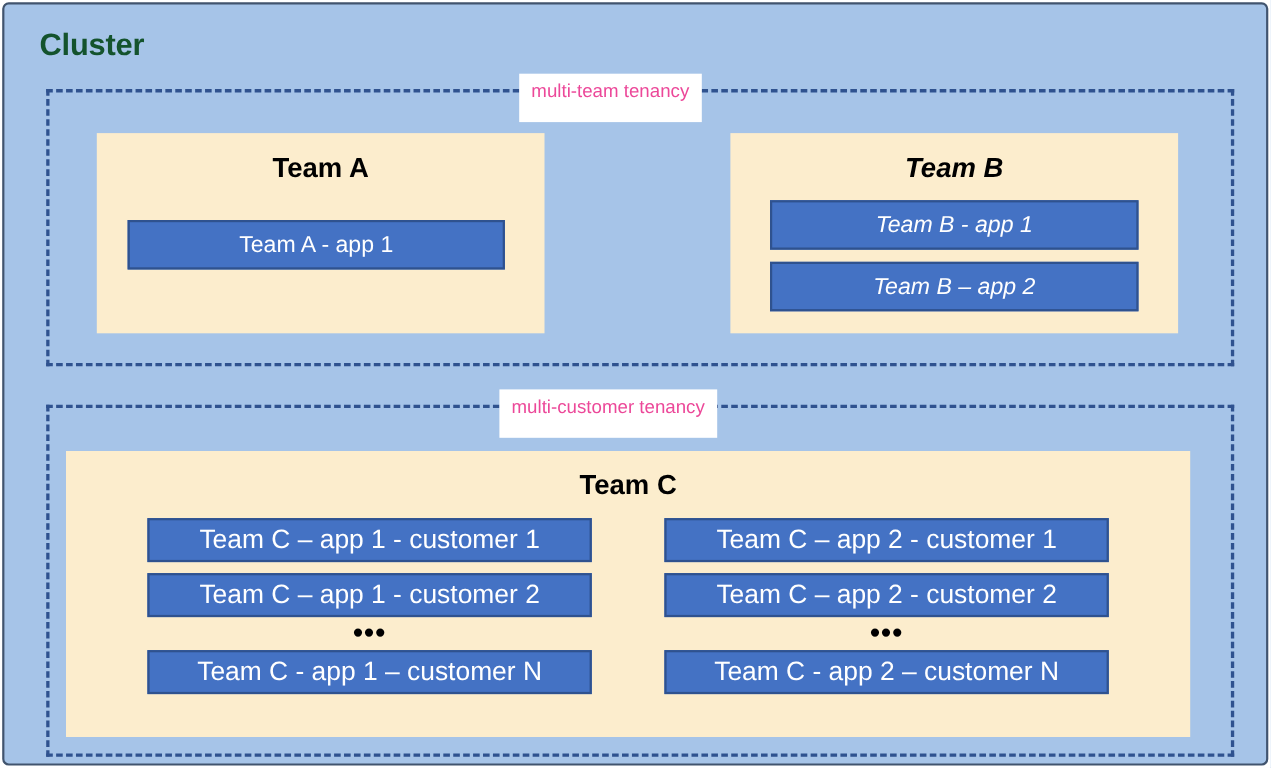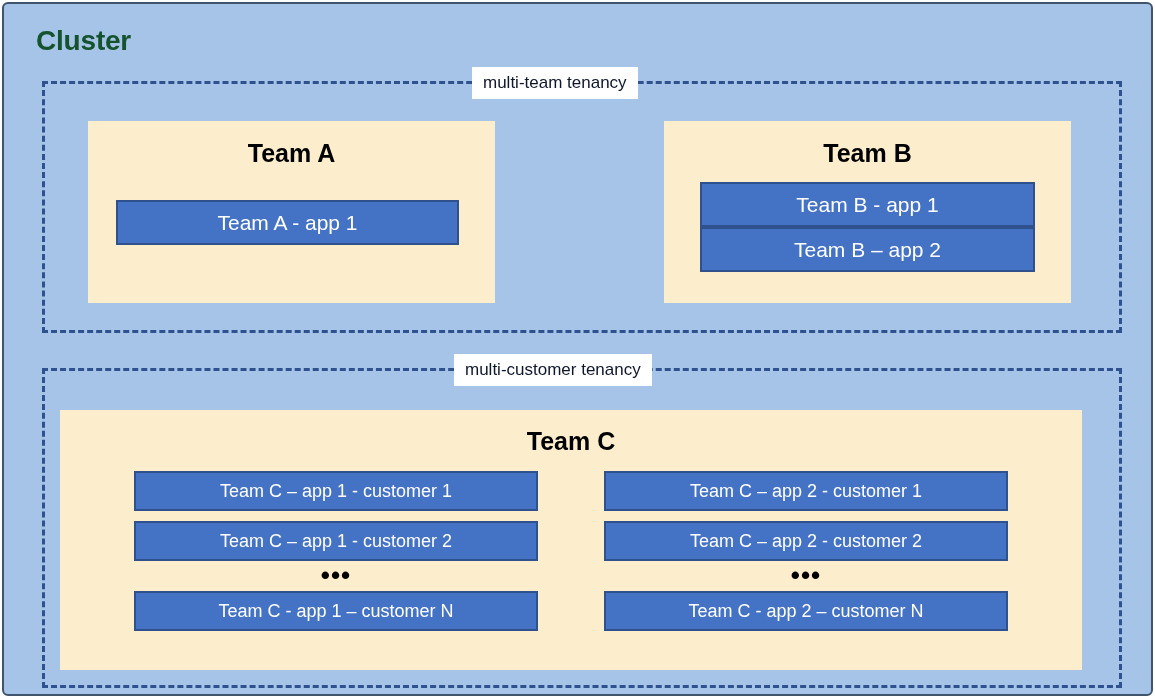--- a/index.html
+++ b/index.html
@@ -65,24 +65,24 @@
     left: 38px;
     top: 364px;
     width: 1080px;
     height: 320px;
   }
 
   
   .tenancy-label {
     position: absolute;
     background: #ffffff;
-    color: #0f172a;
+    color: #ec4899;
     font-size: 17px;
     line-height: 21px;
-    padding: 5px 11px 6px 11px;
+    padding: 5px 11px 18px 11px;
     white-space: nowrap;
     text-align: center;
   }
   #label-multi-team {
     left: 468px;
     top: 63px;
   }
   #label-multi-customer {
     left: 450px;
     top: 350px;
@@ -98,20 +98,21 @@
     left: 84px;
     top: 117px;
     width: 407px;
     height: 182px;
   }
   #team-card-b {
     left: 660px;
     top: 117px;
     width: 407px;
     height: 182px;
+    font-style: italic;
   }
   #team-card-c {
     left: 56px;
     top: 406px;
     width: 1022px;
     height: 260px;
   }
 
   .team-title {
     text-align: center;
@@ -154,34 +155,35 @@
   }
 
   
   #team-card-b .app-list {
     margin: 14px 36px 0 36px;
   }
   #team-card-b .app-box {
     height: 45px;
   }
   #team-card-b .app-box + .app-box {
+    margin-top: 11px;
   }
 
   
   .team-c-columns {
     display: flex;
     justify-content: space-between;
     margin: 15px 74px 0 74px;
   }
   .team-c-column {
     width: 404px;
   }
   .team-c-column .app-box {
     height: 40px;
-    font-size: 18px;
+    font-size: 24px;
     width: 100%;
   }
   .team-c-column .app-box + .app-box {
     margin-top: 10px;
   }
   .ellipsis-row {
     text-align: center;
     color: #000000;
     font-size: 26px;
     font-weight: bold;

